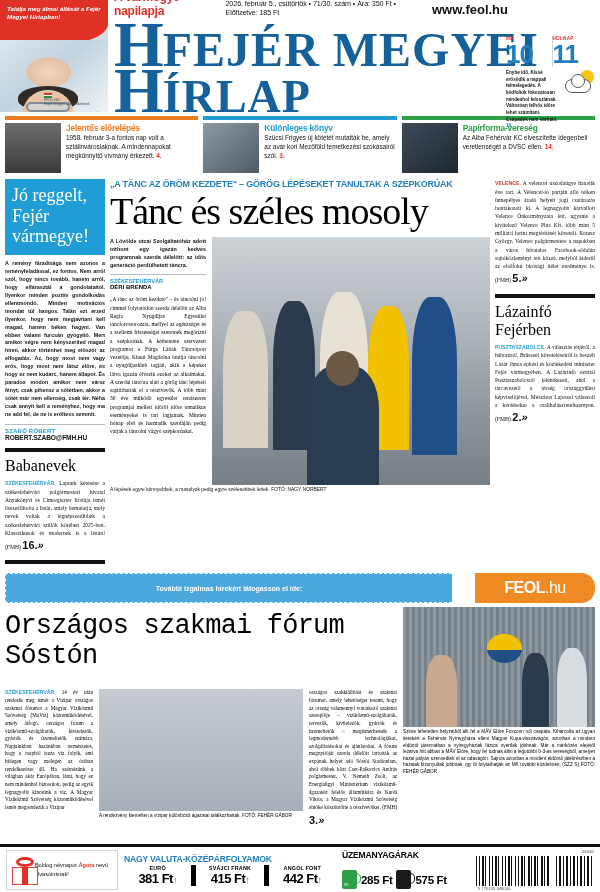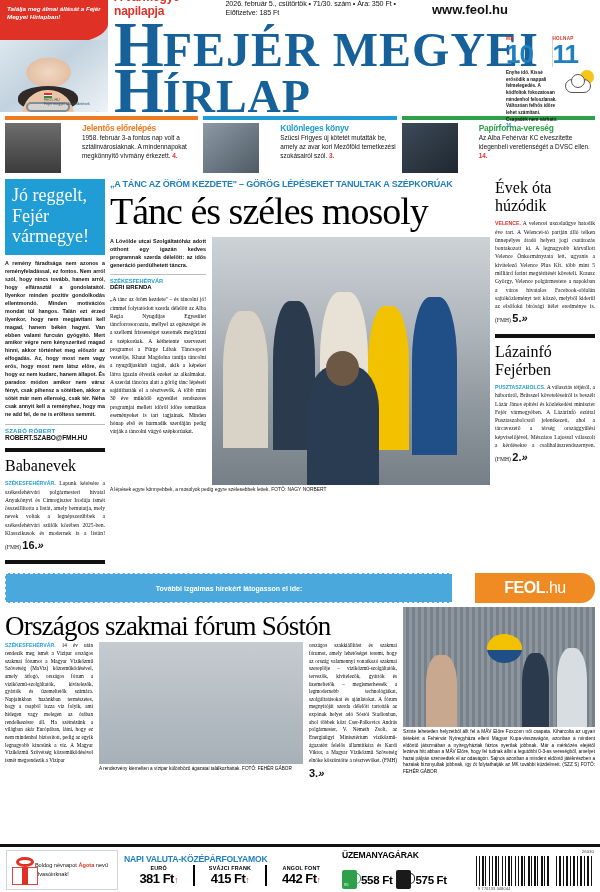--- a/index.html
+++ b/index.html
@@ -91,21 +91,21 @@
   .w-icon { width:30px; height:26px; position:relative; }
   .w-sun { position:absolute; right:1px; top:0; width:14px;height:14px;border-radius:50%;
            background:#f5c518; }
   .w-cloud { position:absolute; left:0; bottom:3px; width:26px;height:14px;border-radius:8px;
              background:#fff; border:1.4px solid #555; }
   .w-cloud:before { content:''; position:absolute; left:5px; top:-6px; width:12px;height:12px;
              border-radius:50%; background:#fff; border:1.4px solid #555; }
 
   
   .teasers { display:flex; gap:5px; padding:4px 5px 6px 5px; }
-  .teaser { flex:1; border-top-width:4px; border-top-style:solid; padding-top:3px; display:flex; gap:21px; }
+  .teaser { flex:1; border-top-width:4px; border-top-style:solid; padding-top:3px; display:flex; gap:5px; }
   .t-photo { width:56px; height:50px; flex:0 0 56px; }
   .t-txt { flex:1; }
   .t-head { font-size:8.4px; font-weight:bold; margin-bottom:1px; letter-spacing:-.2px;}
   .t-body { font-size:6.4px; line-height:1.38; color:#111; }
   .t-pg { font-weight:bold; color:#e03127; }
 
   
   .main { display:flex; padding:0 5px; gap:5px; }
   .col-left { width:100px; flex:0 0 100px; }
   .col-center { flex:1; }
@@ -149,21 +149,21 @@
   .feol-orange { width:120px; background:#f08a22; border-radius:0 14px 14px 0; display:flex;
      align-items:center; justify-content:center; color:#fff; font-size:16px; font-weight:bold; letter-spacing:-.5px;}
   .feol-orange .lt { font-weight:normal; }
   .feol-right { width:192px; flex:0 0 192px; }
   .green-head { background:#2fa04a; color:#fff; font-size:12.5px; font-weight:bold; padding:2px 5px; letter-spacing:-.3px;}
 
   
   .bottom { display:flex; gap:6px; padding:4px 5px 0 5px; }
   .bot-left { flex:1; }
   .bot-right { width:192px; flex:0 0 192px; }
-  .bighead { font-family:Liberation Serif, serif; font-size:27px; line-height:30px; letter-spacing:-.8px; margin:4px 0 1px 0;}
+  .bighead { font-family:Liberation Mono, monospace; font-size:27px; line-height:30px; letter-spacing:-.8px; margin:4px 0 18px 0;}
   .bot-cols { display:flex; gap:6px; }
   .bcol { width:88px; flex:0 0 88px; font-family:"Liberation Serif", serif; font-size:5.2px; line-height:1.47; text-align:justify;}
   .bphoto { flex:1; height:122px; background:linear-gradient(#c5cbd0,#a7b0b8); }
   .bcap { font-size:4.7px; margin-top:2px; line-height:1.35;}
 
   .vphoto { width:192px; height:120px; background:linear-gradient(#8d969e,#6f7880); position:relative; overflow:hidden;}
   .vcap { font-size:4.7px; line-height:1.4; text-align:justify; margin-top:2px;}
 
   
   .footer { position:absolute; left:0; bottom:0; width:600px; height:48px;
@@ -173,21 +173,21 @@
   .gift-box { position:absolute; left:2px; bottom:0; width:26px; height:18px; background:#fff; border:1px solid #d44;}
   .gift-rib { position:absolute; left:12px; bottom:0; width:6px; height:18px; background:#e03127;}
   .gift-bow { position:absolute; left:6px; top:2px; width:18px; height:10px; border:3px solid #e03127; border-radius:50%;}
   .nd-txt { font-size:5.6px; line-height:1.45; color:#111;}
   .nd-txt .nm { color:#e03127; font-weight:bold; }
 
   .fx { flex:1; }
   .fx-h { font-size:8.6px; font-weight:bold; color:#1f7fbf; letter-spacing:-.2px; margin-bottom:1px;}
   .fx-cols { display:flex; }
   .fx-c { flex:1; text-align:center; }
-  .fx-c + .fx-c { border-left:2px solid #000000; }
+  .fx-c + .fx-c { border-left:5px solid #000000; }
   .fx-lab { font-size:5.4px; font-weight:bold; letter-spacing:.2px;}
   .fx-val { font-size:13px; font-weight:bold; letter-spacing:-.5px;}
   .fx-val i { color:#e03127; font-style:normal; font-size:9px;}
 
   .fuel { width:128px; }
   .fuel-h { font-size:8.6px; font-weight:bold; letter-spacing:-.2px; margin-bottom:10px;}
   .fuel-row { display:flex; align-items:center; gap:4px; }
   .pump { width:15px; height:19px; position:relative; border-radius:2px;}
   .pump.green { background:#2fa04a; }
   .pump.black { background:#1a1a1a; }
@@ -343,21 +343,20 @@
           <div style="position:absolute;left:56%;top:28%;width:15%;height:58%;background:#f2c200;border-radius:40% 40% 0 0"></div>
           <div style="position:absolute;left:72%;top:24%;width:16%;height:64%;background:#1f4f86;border-radius:40% 40% 0 0"></div>
           <div style="position:absolute;left:34%;top:52%;width:26%;height:48%;background:#2a3c52;border-radius:36% 36% 0 0"></div>
           <div style="position:absolute;left:41%;top:46%;width:12%;height:14%;background:#6d5845;border-radius:50%"></div>
         </div>
       </div>
       <div class="caption">A lépések egyre könnyebbek, a mosolyok pedig egyre szélesebbek lettek. FOTÓ: NAGY NORBERT</div>
     </div>
 
     <div class="col-right">
-      <div class="sec-h">Évek óta húzódik</div>
       <div class="sec-body">
         <span class="loc red">VELENCE.</span>
         <span>A velencei uszodaügye hatodik éve tart. A Velencei-tó partján álló telken ünnepélyes átadó helyett jogi csatározás bontakozott ki. A legnagyobb kárvallott Velence Önkormányzata lett, ugyanis a kivitelező Velence Plus Kft. több mint 5 milliárd forint megtérítését követeli. Krausz György, Velence polgármestere a napokban a város hivatalos Facebook-oldalán sajtóközleményt tett közzé, melyből kiderül az elsőfokú bírósági ítélet eredménye is. (FMH)</span>
         <span class="pgbig">5.</span><i class="pgbig">»</i>
       </div>
       <div class="rule-thick"></div>
       <div class="sec-h">Lázainfó Fejérben</div>
       <div class="sec-body">
         <span class="loc">PUSZTASZABOLCS.</span>
         <span>A választás tétjéről, a háborúról, Brüsszel követeléseiről is beszélt Lázár János építési és közlekedési miniszter Fejér vármegyében. A Lázárinfó ezúttal Pusztaszabolcsról jelentkezett, ahol a tárcavezető a térség országgyűlési képviselőjével, Mészáros Lajossal válaszolt a kérdésekre a csalihalászrendszernyen. (FMH)</span>
@@ -418,21 +417,21 @@
         <div class="gift-bow"></div>
       </div>
       <div class="nd-txt">
         <span>Boldog névnapot</span>
         <span class="nm">Ágota</span>
         <span>nevű olvasóinknak!</span>
       </div>
     </div>
 
     <div class="fx">
-      <div class="fx-h">NAPI VALUTA-KÖZÉPÁRFOLYAMOK</div>
+      <div class="fx-h">NAGY VALUTA-KÖZÉPÁRFOLYAMOK</div>
       <div class="fx-cols">
         <div class="fx-c">
           <div class="fx-lab">EURÓ</div>
           <div class="fx-val">
             <span>381 Ft</span><i>↑</i>
           </div>
         </div>
         <div class="fx-c">
           <div class="fx-lab">SVÁJCI FRANK</div>
           <div class="fx-val">
@@ -447,21 +446,21 @@
         </div>
       </div>
     </div>
 
     <div class="fuel">
       <div class="fuel-h">ÜZEMANYAGÁRAK</div>
       <div class="fuel-row">
         <div class="pump green">
             <span>95</span>
           </div>
-        <div class="fuel-val">558 Ft</div>
+        <div class="fuel-val">285 Ft</div>
         <div class="pump black"></div>
         <div class="fuel-val">575 Ft</div>
       </div>
     </div>
 
     <div class="barcode">
       <div class="bc-num">26030</div>
       <div style="position:absolute;left:0;top:6px;width:74px;height:30px;
         background:repeating-linear-gradient(90deg,#111 0 1.5px,#fff 1.5px 3px,#111 3px 4px,#fff 4px 6.5px)"></div>
       <div style="position:absolute;right:0;top:6px;width:38px;height:30px;

